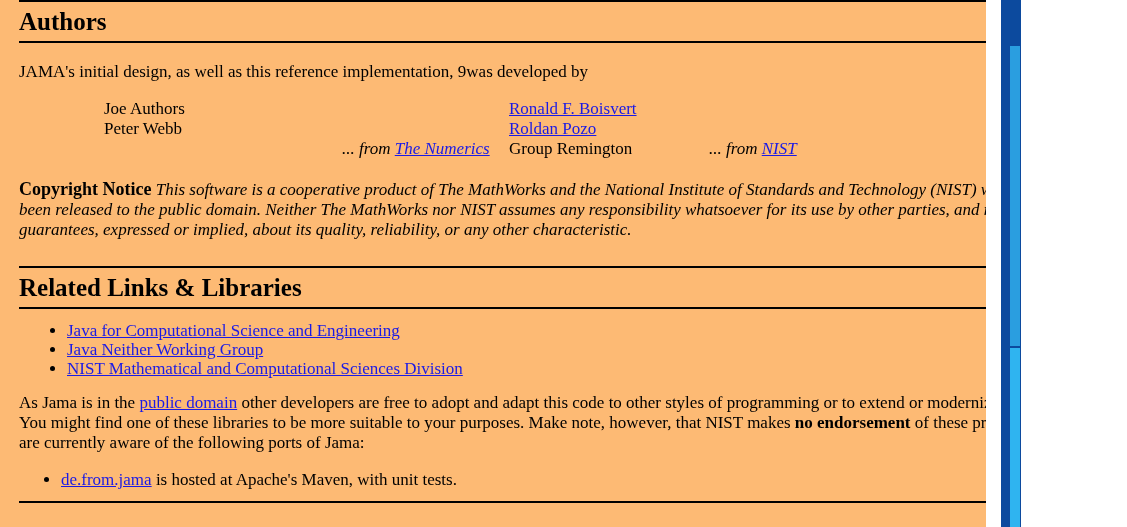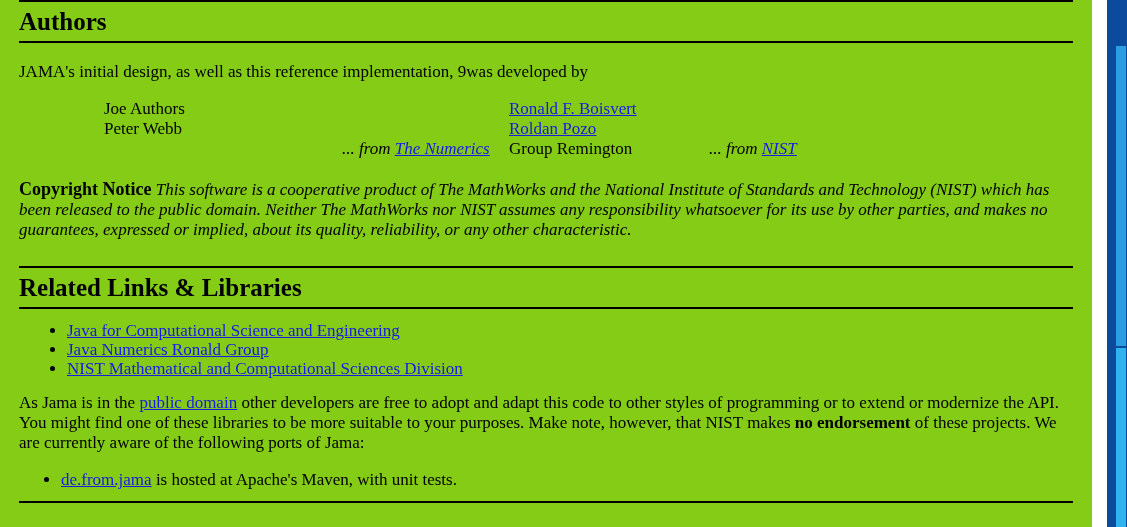--- a/index.html
+++ b/index.html
@@ -9,23 +9,23 @@
   }
   body {
     width: 1127px;
     height: 527px;
     overflow: hidden;
     font-family: "Liberation Serif", serif;
     color: #000000;
   }
   .page {
     position: relative;
-    width: 1127px;
-    height: 527px;
-    background: #84cc16;
+    width: 1021px;
+    height: 527px;
+    background: #fdba74;
     overflow: hidden;
   }
   .content {
     position: absolute;
     left: 0;
     top: 0;
     width: 1092px;
     height: 527px;
     padding: 0 0 0 0;
     box-sizing: border-box;
@@ -221,21 +221,21 @@
 
     <div class="inner" style="margin-top:26px;">
       <div class="section-head-wrap">
         <div class="hr-under" style="border-bottom:2px solid #000;margin-bottom:4px;"></div>
         <h2 class="section">Related Links &amp; Libraries</h2>
         <div class="hr-under"></div>
       </div>
 
       <ul class="links">
         <li><a class="link">Java for Computational Science and Engineering</a></li>
-        <li><a class="link">Java Numerics Ronald Group</a></li>
+        <li><a class="link">Java Neither Working Group</a></li>
         <li><a class="link">NIST Mathematical and Computational Sciences Division</a></li>
       </ul>
 
       <p class="para2"><span>As Jama is in the </span><a class="link">public domain</a><span> other developers are free to adopt and adapt this code to other styles of programming or to extend or modernize the API. You might find one of these libraries to be more suitable to your purposes. Make note, however, that NIST makes </span><b>no endorsement</b><span> of these projects. We are currently aware of the following ports of Jama:</span></p>
 
       <ul class="ports">
         <li><a class="link">de.from.jama</a><span> is hosted at Apache's Maven, with unit tests.</span></li>
       </ul>
     </div>
 

